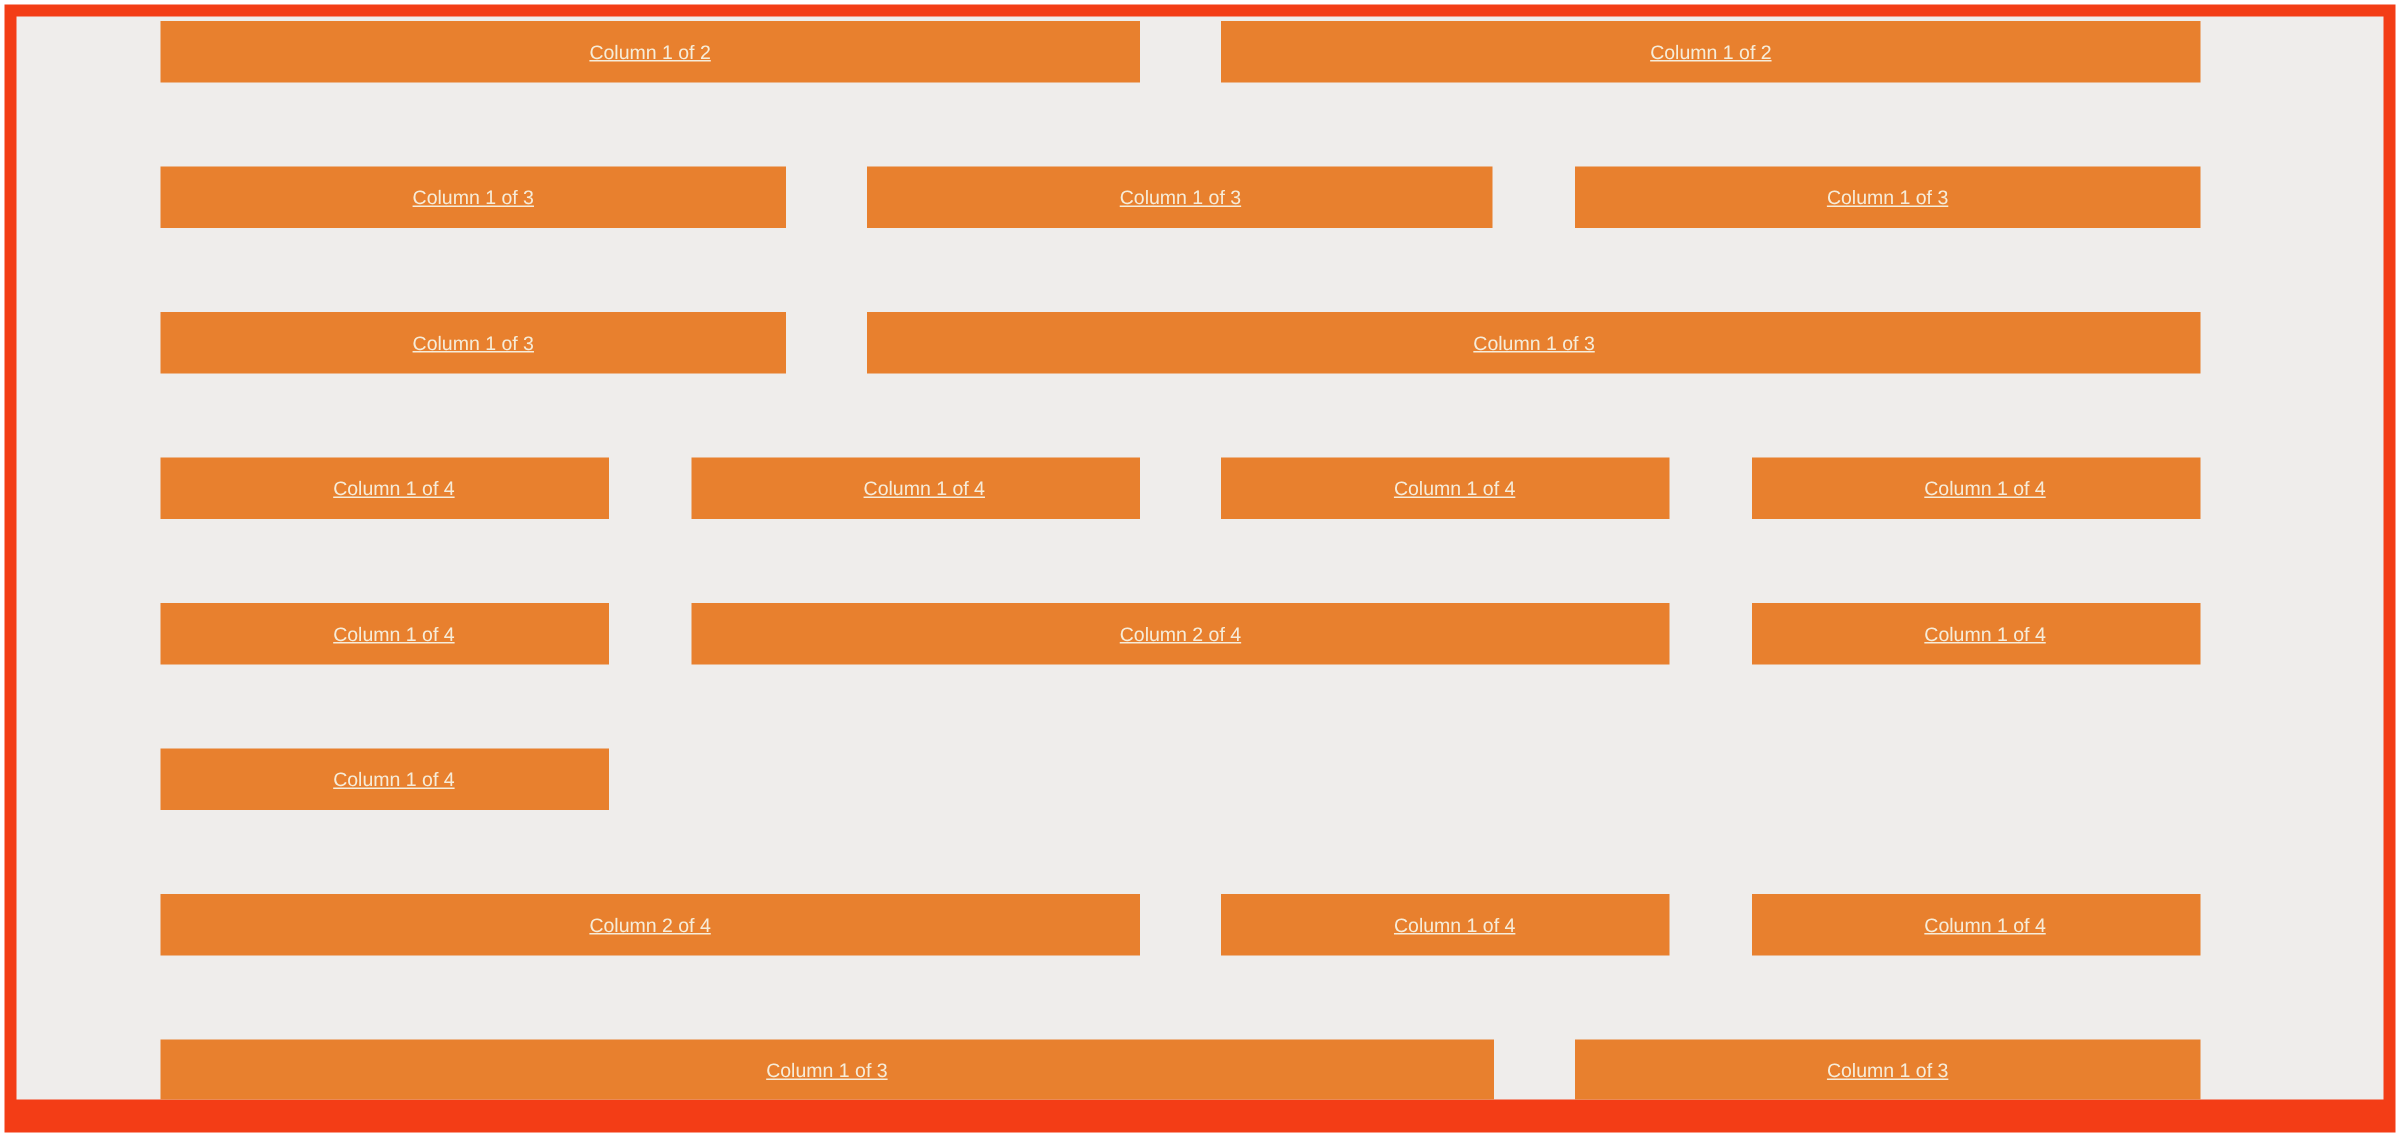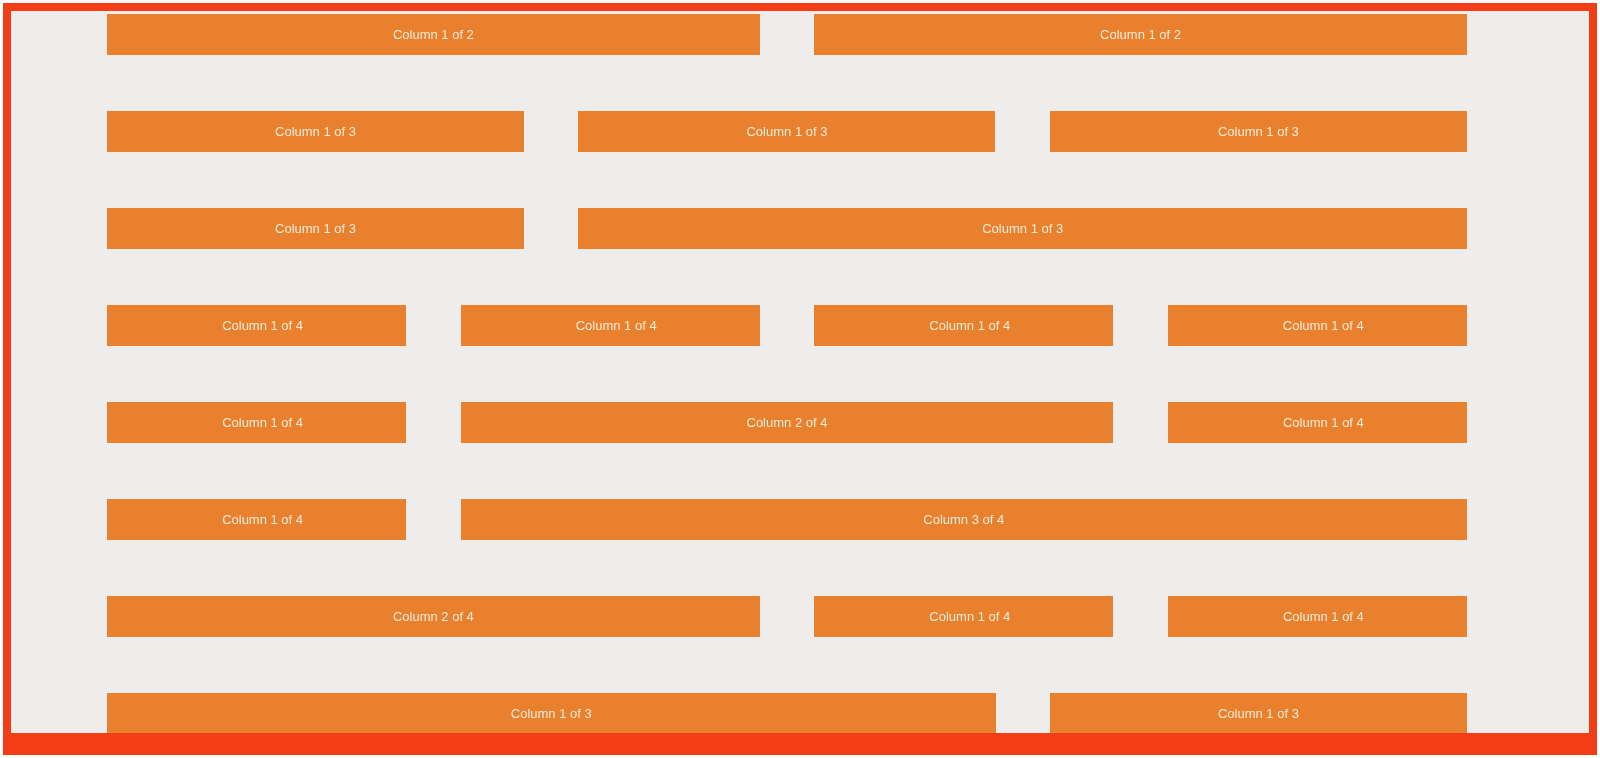--- a/index.html
+++ b/index.html
@@ -33,20 +33,21 @@
   }
   .col {
     background: #e8802e;
     height: 41px;
     line-height: 41px;
     text-align: center;
     color: #f6ecd9;
     font-size: 13px;
     overflow: hidden;
     white-space: nowrap;
+    text-decoration: underline;
   }
   .col + .col { margin-left: 4%; }
   .w-1of2 { width: 48%; }
   .w-1of3 { width: 30.666%; }
   .w-2of3 { width: 65.333%; }
   .w-1of4 { width: 22%; padding-left: 12px; }
   .w-2of4 { width: 48%; }
   .w-3of4 { width: 74%; }
 </style>
 </head>
@@ -80,21 +81,20 @@
       </div>
 
       <div class="row">
         <div class="col w-1of4">Column 1 of 4</div>
         <div class="col w-2of4">Column 2 of 4</div>
         <div class="col w-1of4">Column 1 of 4</div>
       </div>
 
       <div class="row">
         <div class="col w-1of4">Column 1 of 4</div>
-        <div class="col w-3of4">Column 3 of 4</div>
       </div>
 
       <div class="row">
         <div class="col w-2of4">Column 2 of 4</div>
         <div class="col w-1of4">Column 1 of 4</div>
         <div class="col w-1of4">Column 1 of 4</div>
       </div>
 
       <div class="row">
         <div class="col w-2of3">Column 1 of 3</div>

